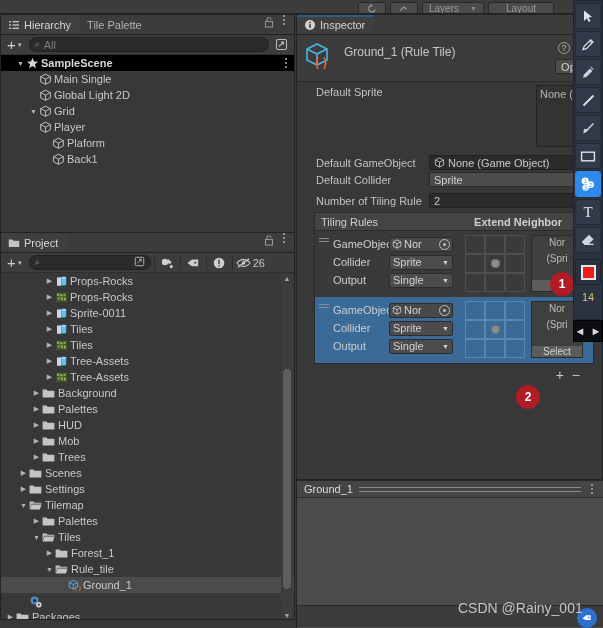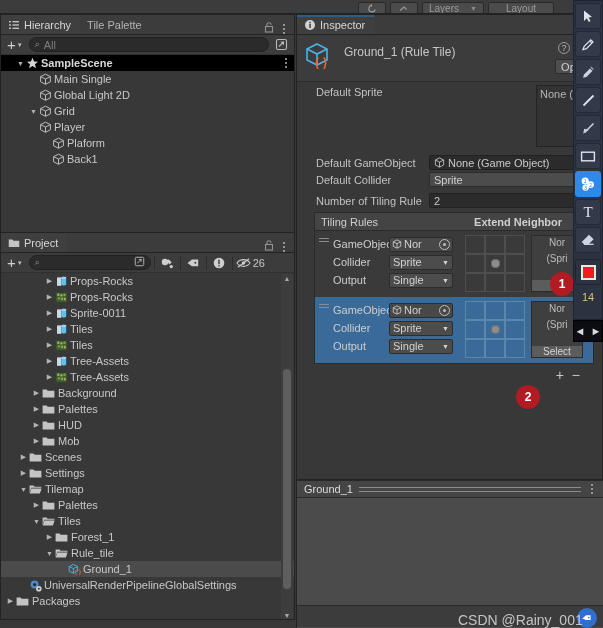--- a/index.html
+++ b/index.html
@@ -8,21 +8,21 @@
     background: #383838;
     font-family: "Liberation Sans", sans-serif;
     font-size: 11px;
     color: #c4c4c4;
     overflow: hidden;
   }
   #root { position: relative; width: 603px; height: 628px; }
 
   
   .abs { position: absolute; }
-  .row { display: flex; align-items: flex-end; }
+  .row { display: flex; align-items: flex-start; }
   .ellip { overflow: hidden; white-space: nowrap; text-overflow: clip; }
 
   
   .topbar {
     left: 0; top: 0; width: 603px; height: 14px;
     background: #3c3c3c; border-bottom: 1px solid #232323;
     display: flex; align-items: flex-end; gap: 4px; padding-left: 358px;
     overflow: hidden;
   }
   .tb-pill {
@@ -542,20 +542,28 @@
           </div>
           <div class="trow">
             <span style="display:inline-block;width:30px;flex:none;"></span>
             <span class="tfoldarrow">▶</span>
             <svg class="folderico" viewBox="0 0 13 11">
               <path d="M0.6 1.6h4l1 1.2h6.8v6.6H0.6z" fill="#c4c4c4"></path>
             </svg>
             <span class="ellip">Mob</span>
           </div>
           <div class="trow">
+            <span style="display:inline-block;width:30px;flex:none;"></span>
+            <span class="tfoldarrow">▶</span>
+            <svg class="folderico" viewBox="0 0 13 11">
+              <path d="M0.6 1.6h4l1 1.2h6.8v6.6H0.6z" fill="#c4c4c4"></path>
+            </svg>
+            <span class="ellip">Trees</span>
+          </div>
+          <div class="trow">
             <span style="display:inline-block;width:17px;flex:none;"></span>
             <span class="tfoldarrow">▶</span>
             <svg class="folderico" viewBox="0 0 13 11">
               <path d="M0.6 1.6h4l1 1.2h6.8v6.6H0.6z" fill="#c4c4c4"></path>
             </svg>
             <span class="ellip">Scenes</span>
           </div>
           <div class="trow">
             <span style="display:inline-block;width:17px;flex:none;"></span>
             <span class="tfoldarrow">▶</span>
@@ -620,21 +628,20 @@
           </div>
           <div class="trow">
             <span style="display:inline-block;width:17px;flex:none;"></span>
             <span class="tfoldarrow"></span>
             <svg class="cubeico" viewBox="0 0 13 13">
               <circle cx="5.6" cy="5.6" r="4" fill="#4f88c8"></circle>
               <circle cx="5.6" cy="5.6" r="1.6" fill="#2b2b2b"></circle>
               <circle cx="9.8" cy="9.8" r="2.8" fill="#d0d0d0"></circle>
               <circle cx="9.8" cy="9.8" r="1" fill="#3a3a3a"></circle>
             </svg>
-            <span class="ellip">UniversalRenderPipelineGlobalSettings</span>
           </div>
           <div class="trow">
             <span style="display:inline-block;width:4px;flex:none;"></span>
             <span class="tfoldarrow">▶</span>
             <svg class="folderico" viewBox="0 0 13 11">
               <path d="M0.6 1.6h4l1 1.2h6.8v6.6H0.6z" fill="#c4c4c4"></path>
             </svg>
             <span class="ellip">Packages</span>
           </div>
         </div>

